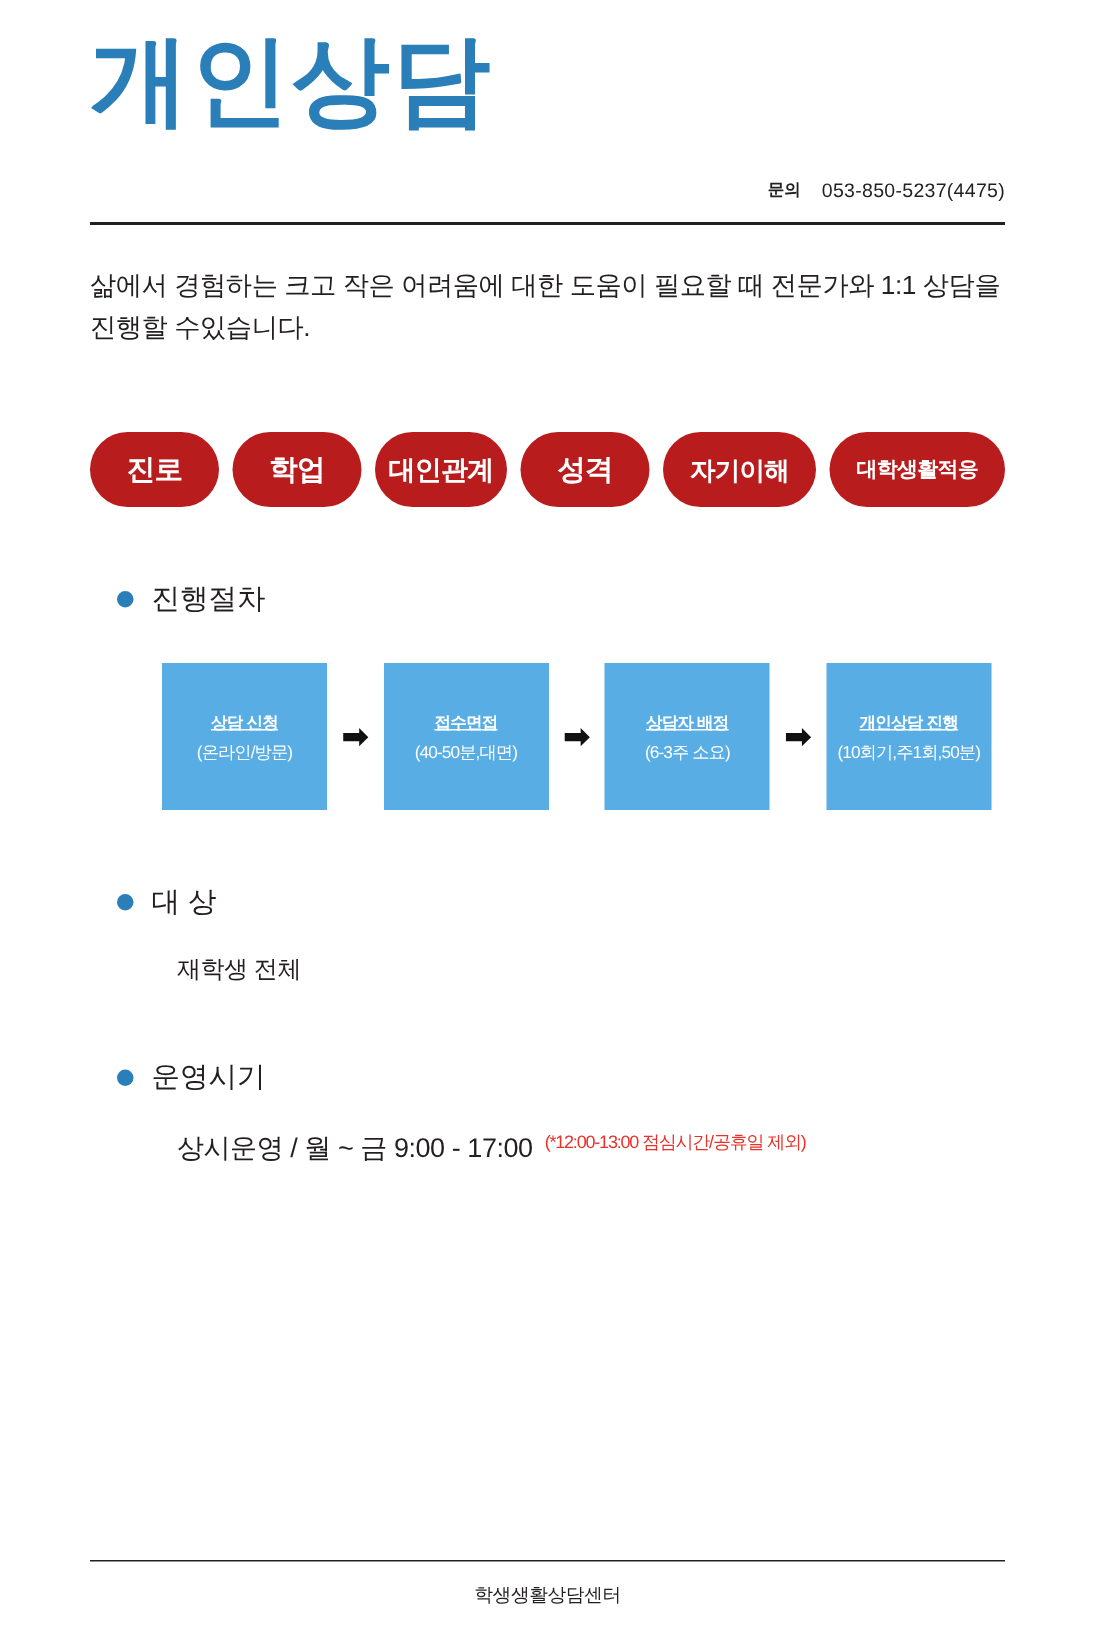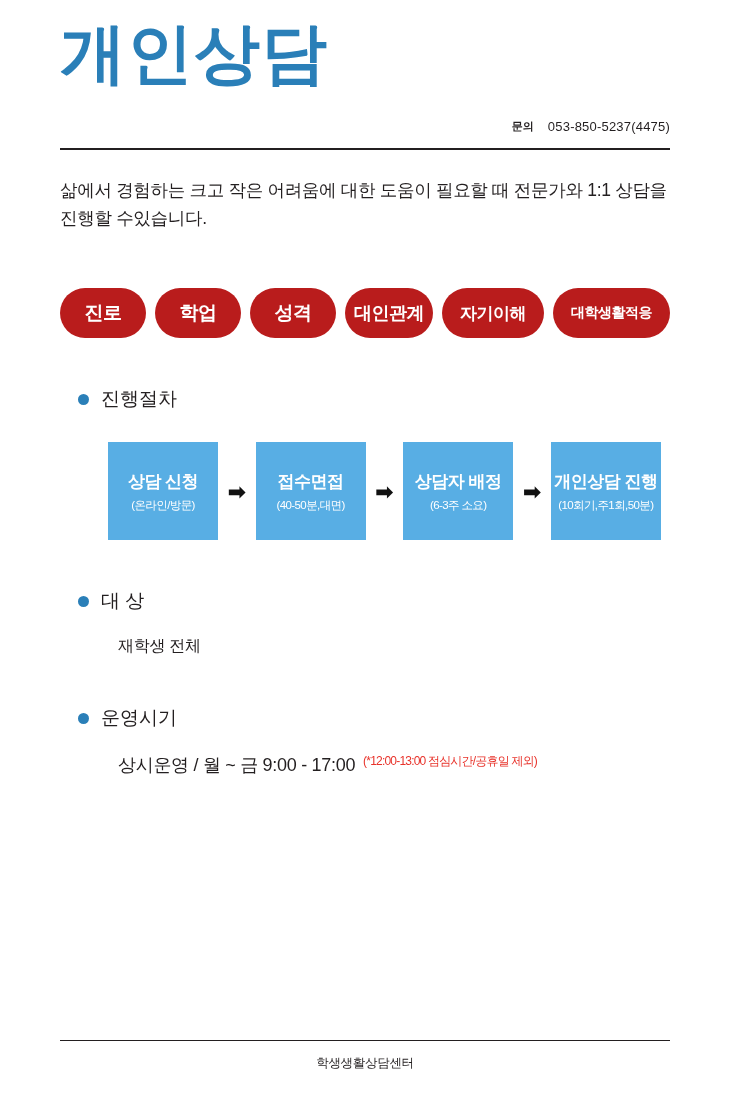--- a/index.html
+++ b/index.html
@@ -144,24 +144,25 @@
     display: flex;
     flex-direction: column;
     align-items: center;
     justify-content: center;
     gap: 5px;
     box-sizing: border-box;
     padding: 0 4px;
     text-align: center;
   }
   .flow-box .l1 {
-    font-size: 17px;
+    font-size: 11px;
     font-weight: bold;
     letter-spacing: -0.5px;
     white-space: nowrap;
+    text-decoration: underline;
   }
   .flow-box .l2 {
     font-size: 11.5px;
     letter-spacing: -0.6px;
     white-space: nowrap;
   }
   .flow-arrow {
     font-size: 21px;
     line-height: 1;
     color: #111111;
@@ -213,22 +214,22 @@
       <span class="contact-number">053-850-5237(4475)</span>
     </div>
   </div>
   <div class="rule-top"></div>
 
   <p class="intro">삶에서 경험하는 크고 작은 어려움에 대한 도움이 필요할 때 전문가와 1:1 상담을 진행할 수있습니다.</p>
 
   <div class="tags">
     <div class="tag s1">진로</div>
     <div class="tag s1">학업</div>
+    <div class="tag s2">대인관계</div>
     <div class="tag s1">성격</div>
-    <div class="tag s2">대인관계</div>
     <div class="tag s3">자기이해</div>
     <div class="tag s4">대학생활적응</div>
   </div>
 
   <div class="section">
     <div class="section-head">
       <span class="bullet"></span>
       <span class="section-title">진행절차</span>
     </div>
     <div class="flow">

